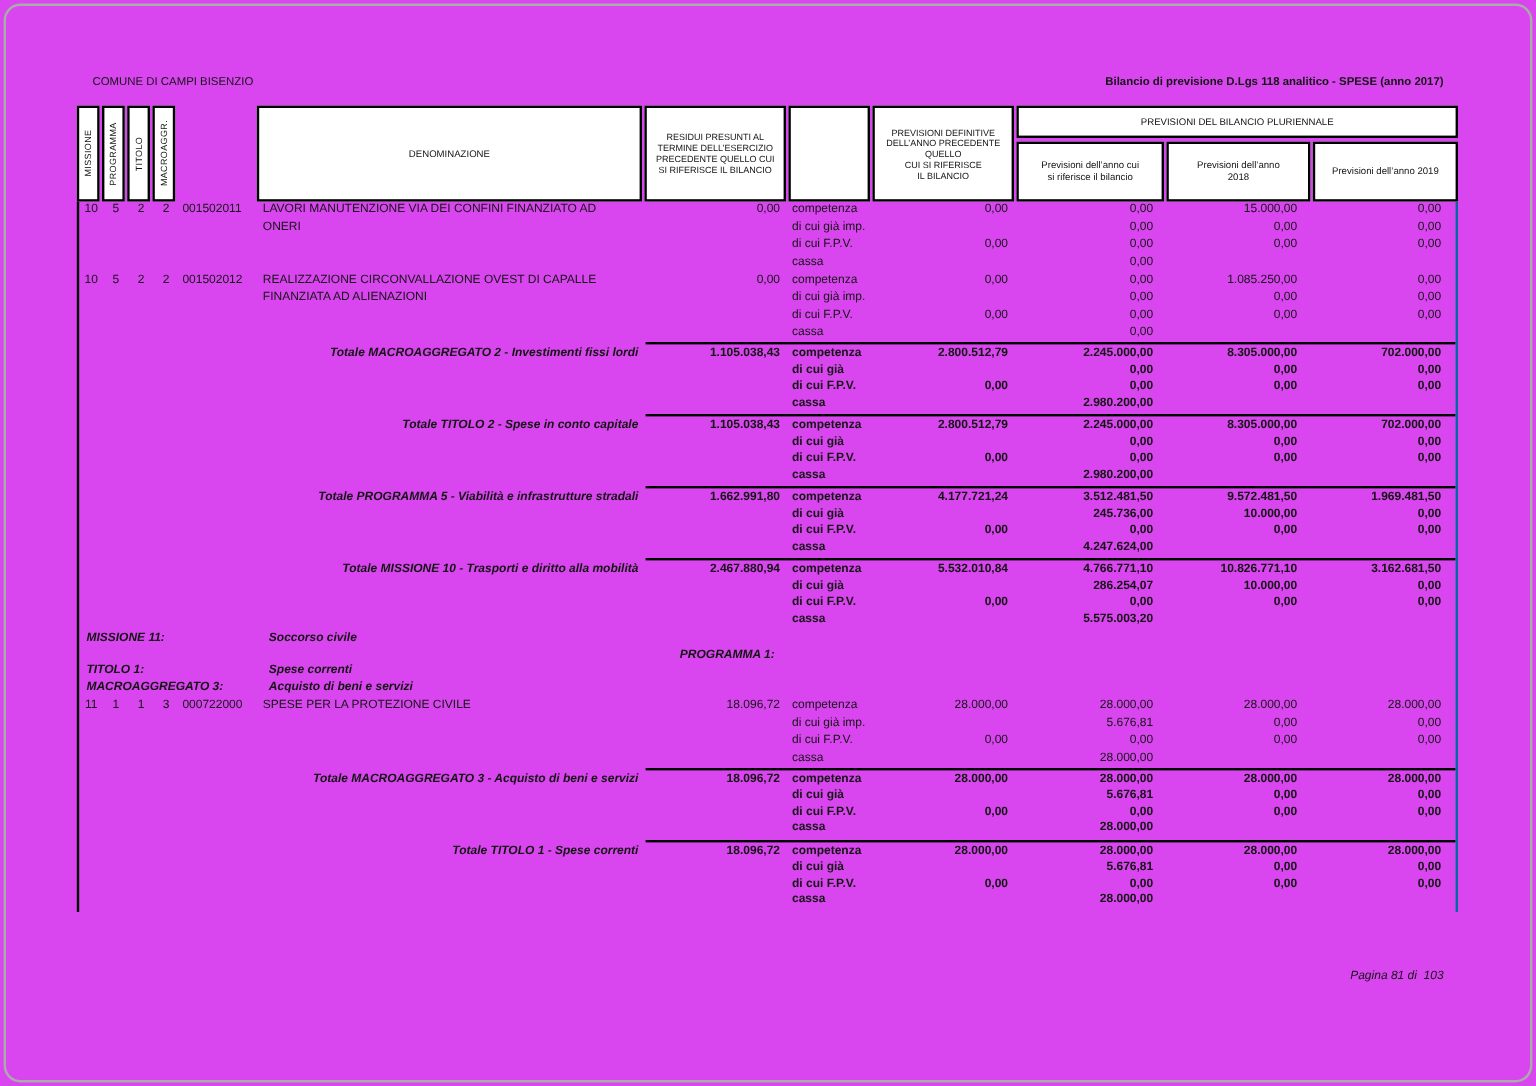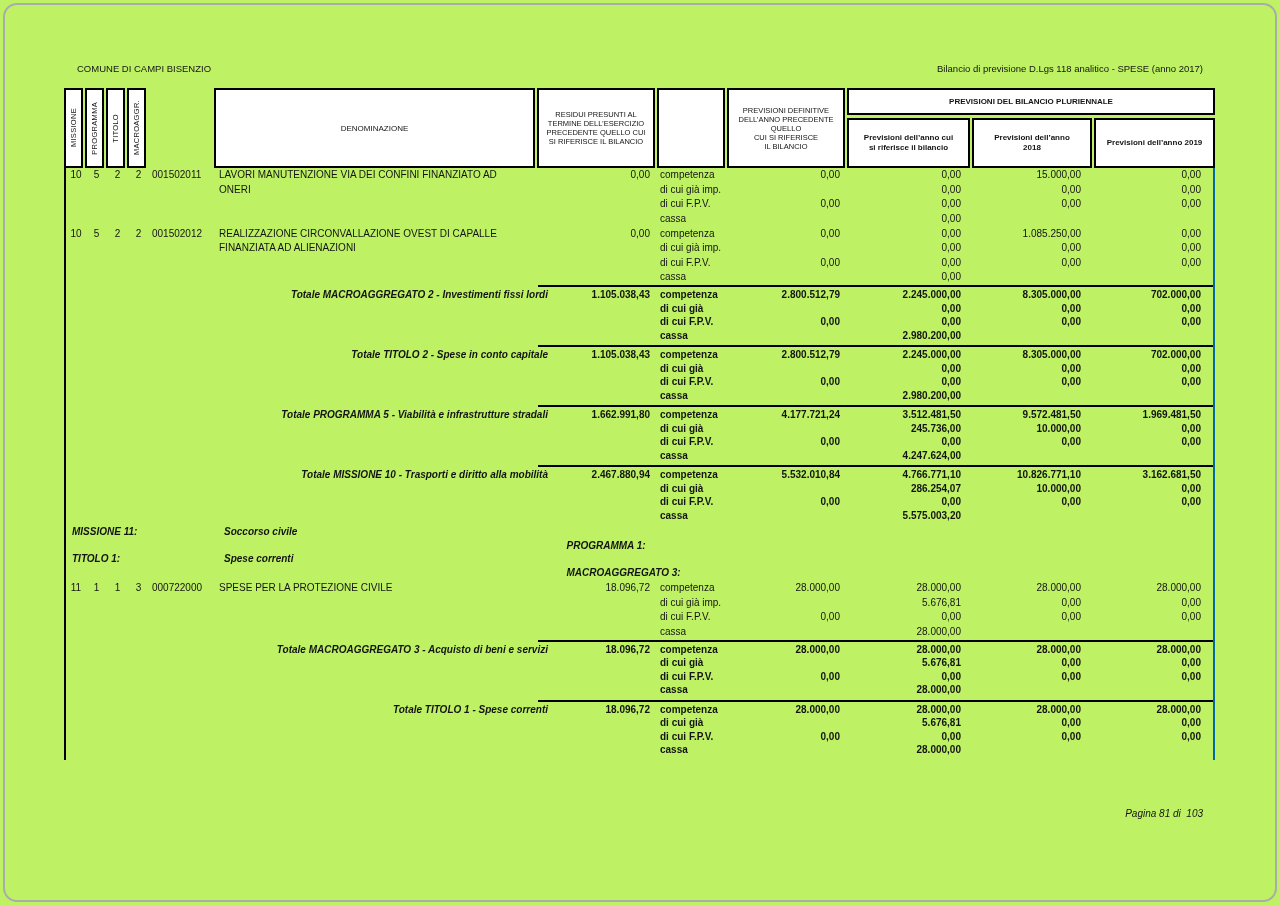--- a/index.html
+++ b/index.html
@@ -1,21 +1,21 @@
 <!DOCTYPE html>
 <html><head>
 <meta charset="utf-8">
 <style>
   html,body{margin:0;padding:0;background:#ffffff;}
-  .page{position:relative;width:1280px;height:905px;background:#bef264;overflow:hidden;
+  .page{position:relative;width:1280px;height:905px;background:#d946ef;overflow:hidden;
         font-family:"Liberation Sans","DejaVu Sans",sans-serif;color:#141414;}
   .page-frame{position:absolute;left:3px;top:3px;right:3px;bottom:3px;
               border:2px solid #ababab;border-radius:14px;pointer-events:none;}
   .doc-title-left{position:absolute;left:77px;top:63px;font-size:9.5px;}
-  .doc-title-right{position:absolute;right:77px;top:63px;font-size:9.5px;}
+  .doc-title-right{position:absolute;right:77px;top:63px;font-size:9.5px;font-weight:bold;}
   .footer{position:absolute;right:77px;top:808px;font-size:10px;font-style:italic;white-space:pre;text-align:right;}
 
   
   .thead{position:absolute;left:64px;top:88px;width:1151px;height:80px;}
   .hcell{position:absolute;box-sizing:border-box;border:2px solid #000;background:#fff;
          display:flex;align-items:center;justify-content:center;text-align:center;
          font-size:7.5px;line-height:9px;white-space:pre-line;}
   .vtext{writing-mode:vertical-rl;transform:rotate(180deg);letter-spacing:0.3px;}
 
   
@@ -25,21 +25,21 @@
   .row.detail{height:58.5px;}
   .row.total{height:60px;font-weight:bold;}
   .row.section{height:56px;font-weight:bold;font-style:italic;}
   .rule{position:absolute;left:472px;right:0;top:0;height:2px;background:#000;}
   .pa{position:absolute;left:0;top:0;width:472px;}
   .codes{position:absolute;left:0;top:0;width:149px;display:flex;line-height:14.5px;}
   .cc{box-sizing:border-box;text-align:center;}
   .cc.c0{width:20px;}.cc.c1{width:21px;}.cc.c2{width:21px;}.cc.c3{width:21px;}
   .cc.c4{width:66px;text-align:left;padding-left:3px;}
   .den{position:absolute;left:149px;top:0;width:300px;padding-left:4px;box-sizing:border-box;line-height:14.5px;}
-  .tlabel{position:absolute;left:16px;top:3px;width:472px;box-sizing:border-box;text-align:right;
+  .tlabel{position:absolute;left:0;top:3px;width:472px;box-sizing:border-box;text-align:right;
           padding-right:6px;font-style:italic;line-height:13.5px;}
   .resv{position:absolute;left:472px;top:0;width:120px;box-sizing:border-box;text-align:right;
         padding-right:8px;line-height:14.5px;}
   .lines{position:absolute;left:592px;top:0;right:0;}
   .ln{display:flex;line-height:14.5px;}
   .row.total .resv,.row.total .lines{padding-top:3px;}
   .row.total .ln,.row.total .resv{line-height:13.5px;}
   .ll{width:70px;box-sizing:border-box;padding-left:2px;}
   .lv{box-sizing:border-box;text-align:right;}
   .lv.def{width:120px;padding-right:8px;}
@@ -68,21 +68,21 @@
     <div class="hcell" style="left:473px;top:0;width:118px;height:80px;">RESIDUI PRESUNTI AL
 TERMINE DELL’ESERCIZIO
 PRECEDENTE QUELLO CUI
 SI RIFERISCE IL BILANCIO</div>
     <div class="hcell" style="left:593px;top:0;width:68px;height:80px;"></div>
     <div class="hcell" style="left:663px;top:0;width:118px;height:80px;">PREVISIONI DEFINITIVE
 DELL’ANNO PRECEDENTE
 QUELLO
 CUI SI RIFERISCE
 IL BILANCIO</div>
-    <div style="position:absolute;left:783px;top:0;width:410px;height:80px;font-weight:bold;">
+    <div style="position:absolute;left:783px;top:0;width:410px;height:80px;">
       <div class="hcell" style="left:0;top:0;width:368px;height:27px;font-size:8px;">PREVISIONI DEL BILANCIO PLURIENNALE</div>
       <div class="hcell" style="left:0;top:30px;width:123px;height:50px;font-size:8px;line-height:10px;">Previsioni dell’anno cui
 si riferisce il bilancio</div>
       <div class="hcell" style="left:125px;top:30px;width:120px;height:50px;font-size:8px;line-height:10px;">Previsioni dell’anno
 2018</div>
       <div class="hcell" style="left:247px;top:30px;width:121px;height:50px;font-size:8px;line-height:10px;">Previsioni dell’anno 2019</div>
     </div>
   </div>
 
   <div class="tbody">
@@ -334,20 +334,21 @@
     </div>
         <div class="sec-ln">
       <span class="sec-k">PROGRAMMA 1:</span>
     </div>
         <div class="sec-ln">
       <span class="sec-k">TITOLO 1:</span>
       <span class="sec-v">Spese correnti</span>
     </div>
         <div class="sec-ln">
       <span class="sec-k">MACROAGGREGATO 3:</span>
+      <span class="sec-v">Acquisto di beni e servizi</span>
     </div>
       </div>
       <div class="row detail">
     <div class="pa">
       <div class="codes">
         <span class="cc c0">11</span>
         <span class="cc c1">1</span>
         <span class="cc c2">1</span>
         <span class="cc c3">3</span>
         <span class="cc c4">000722000</span>

